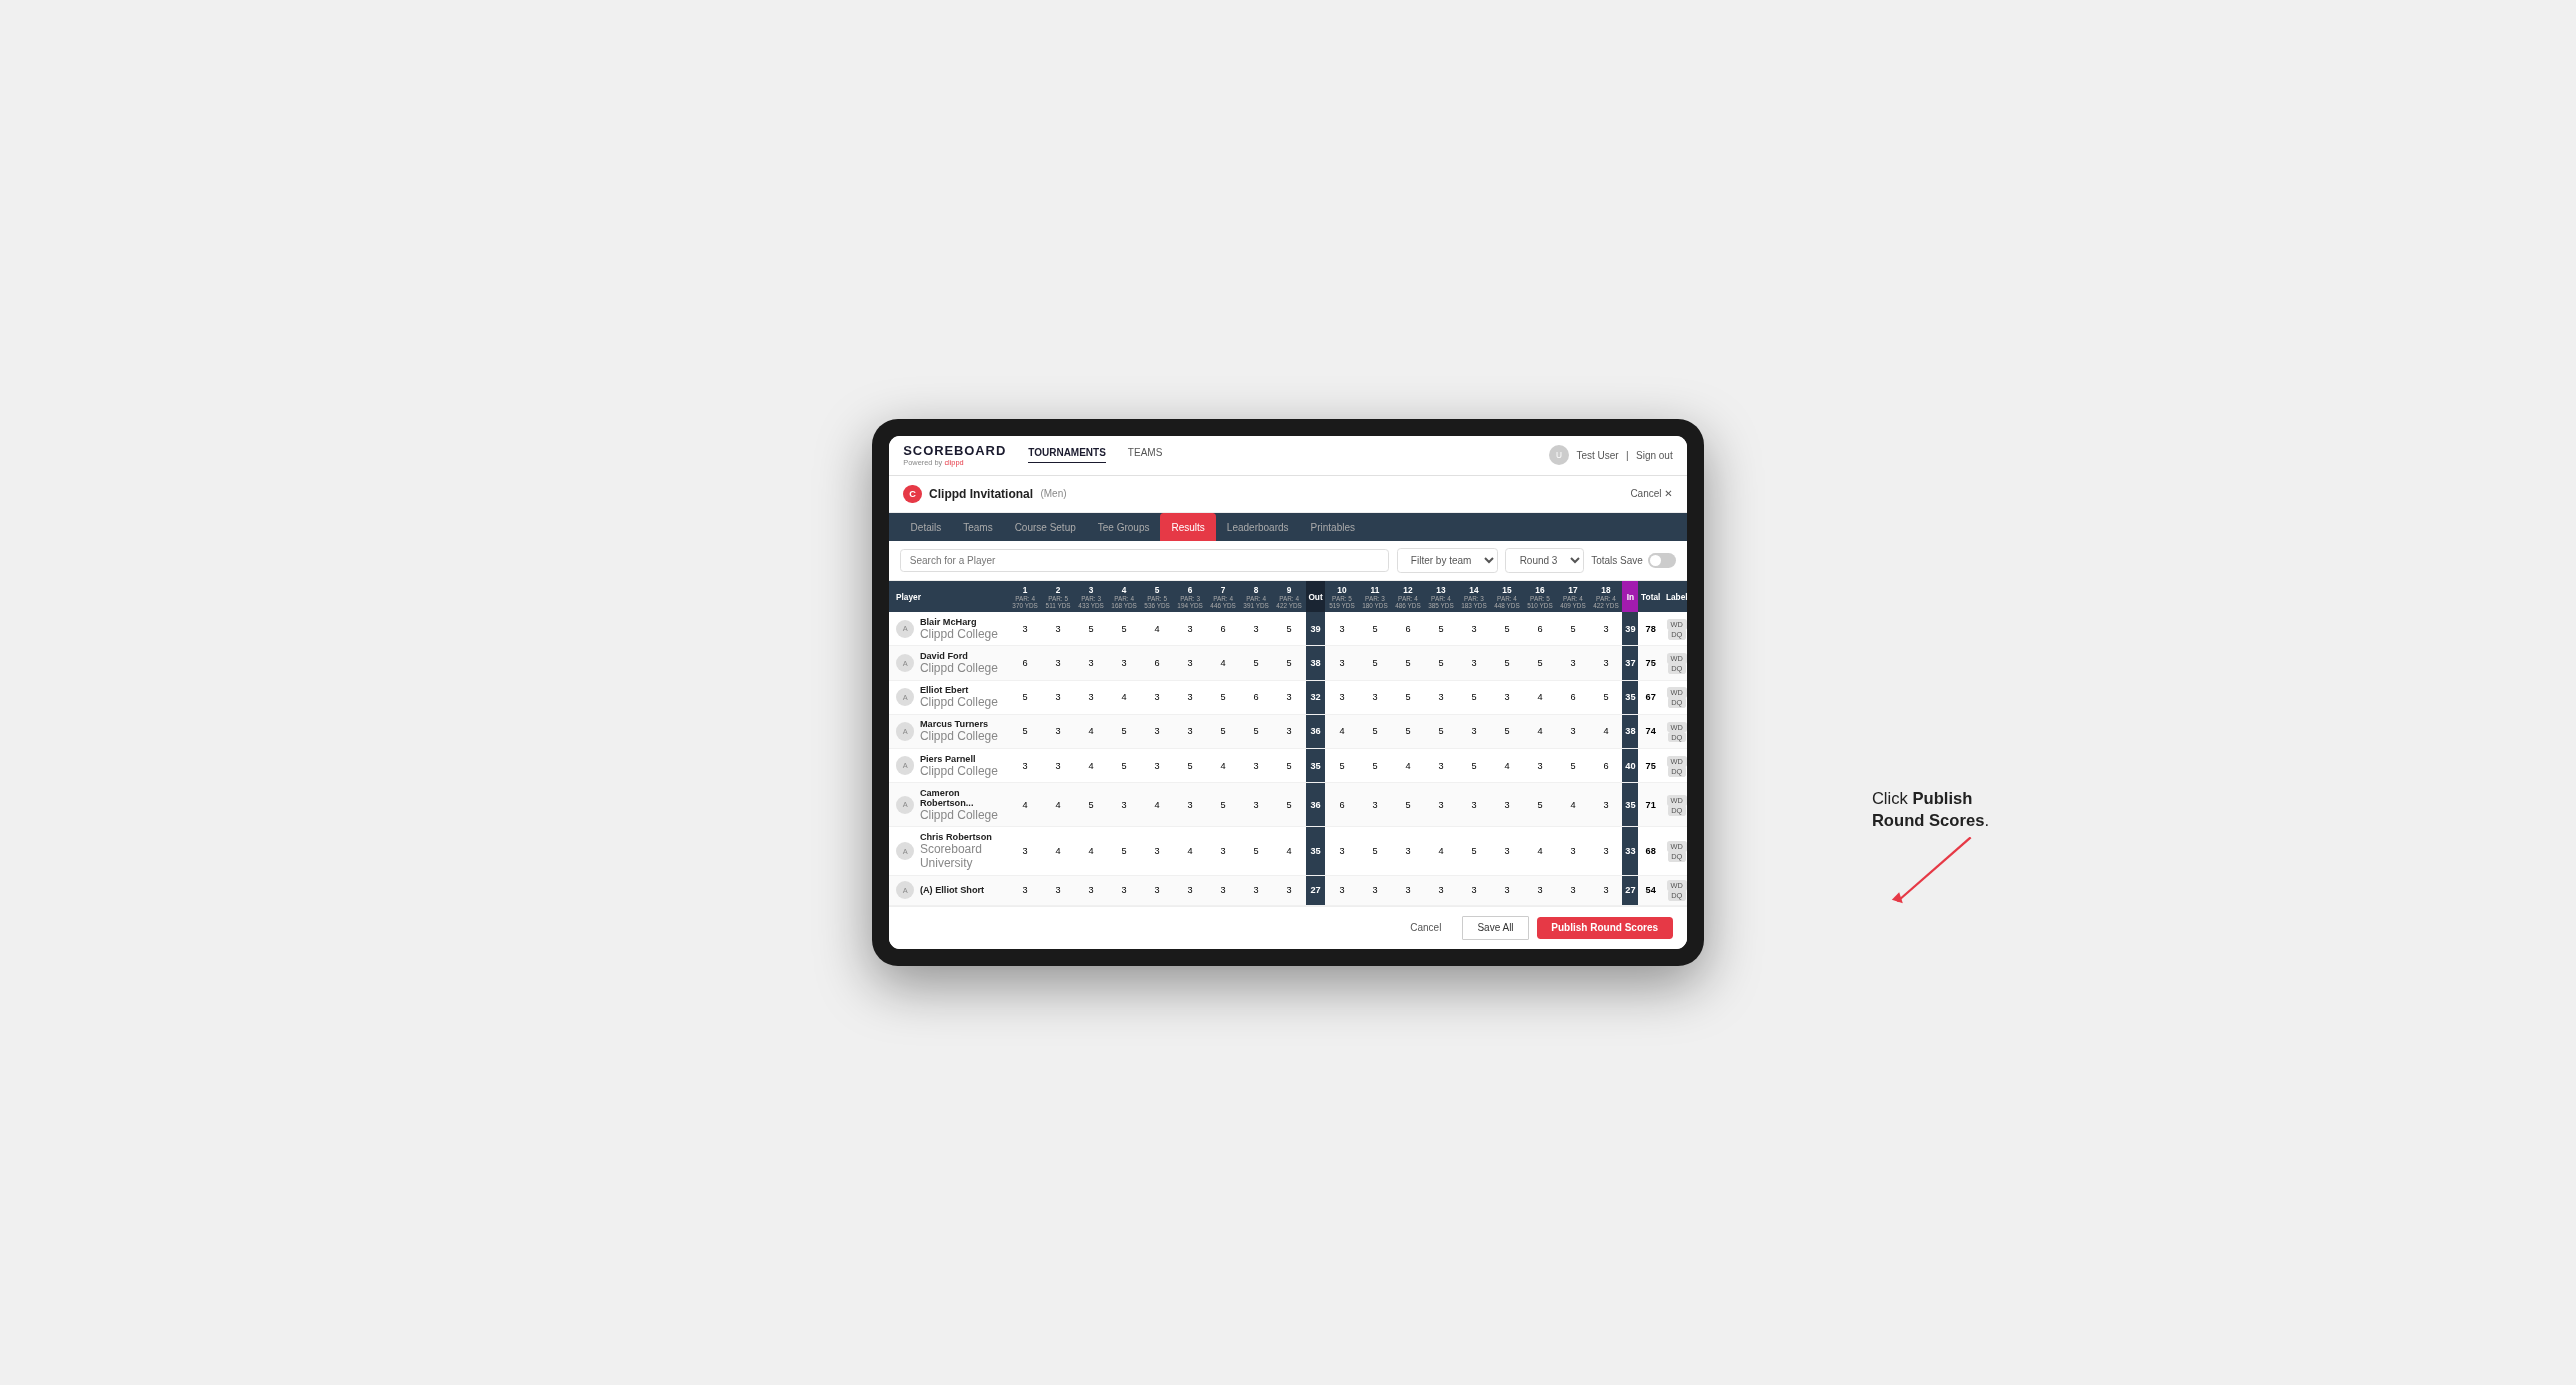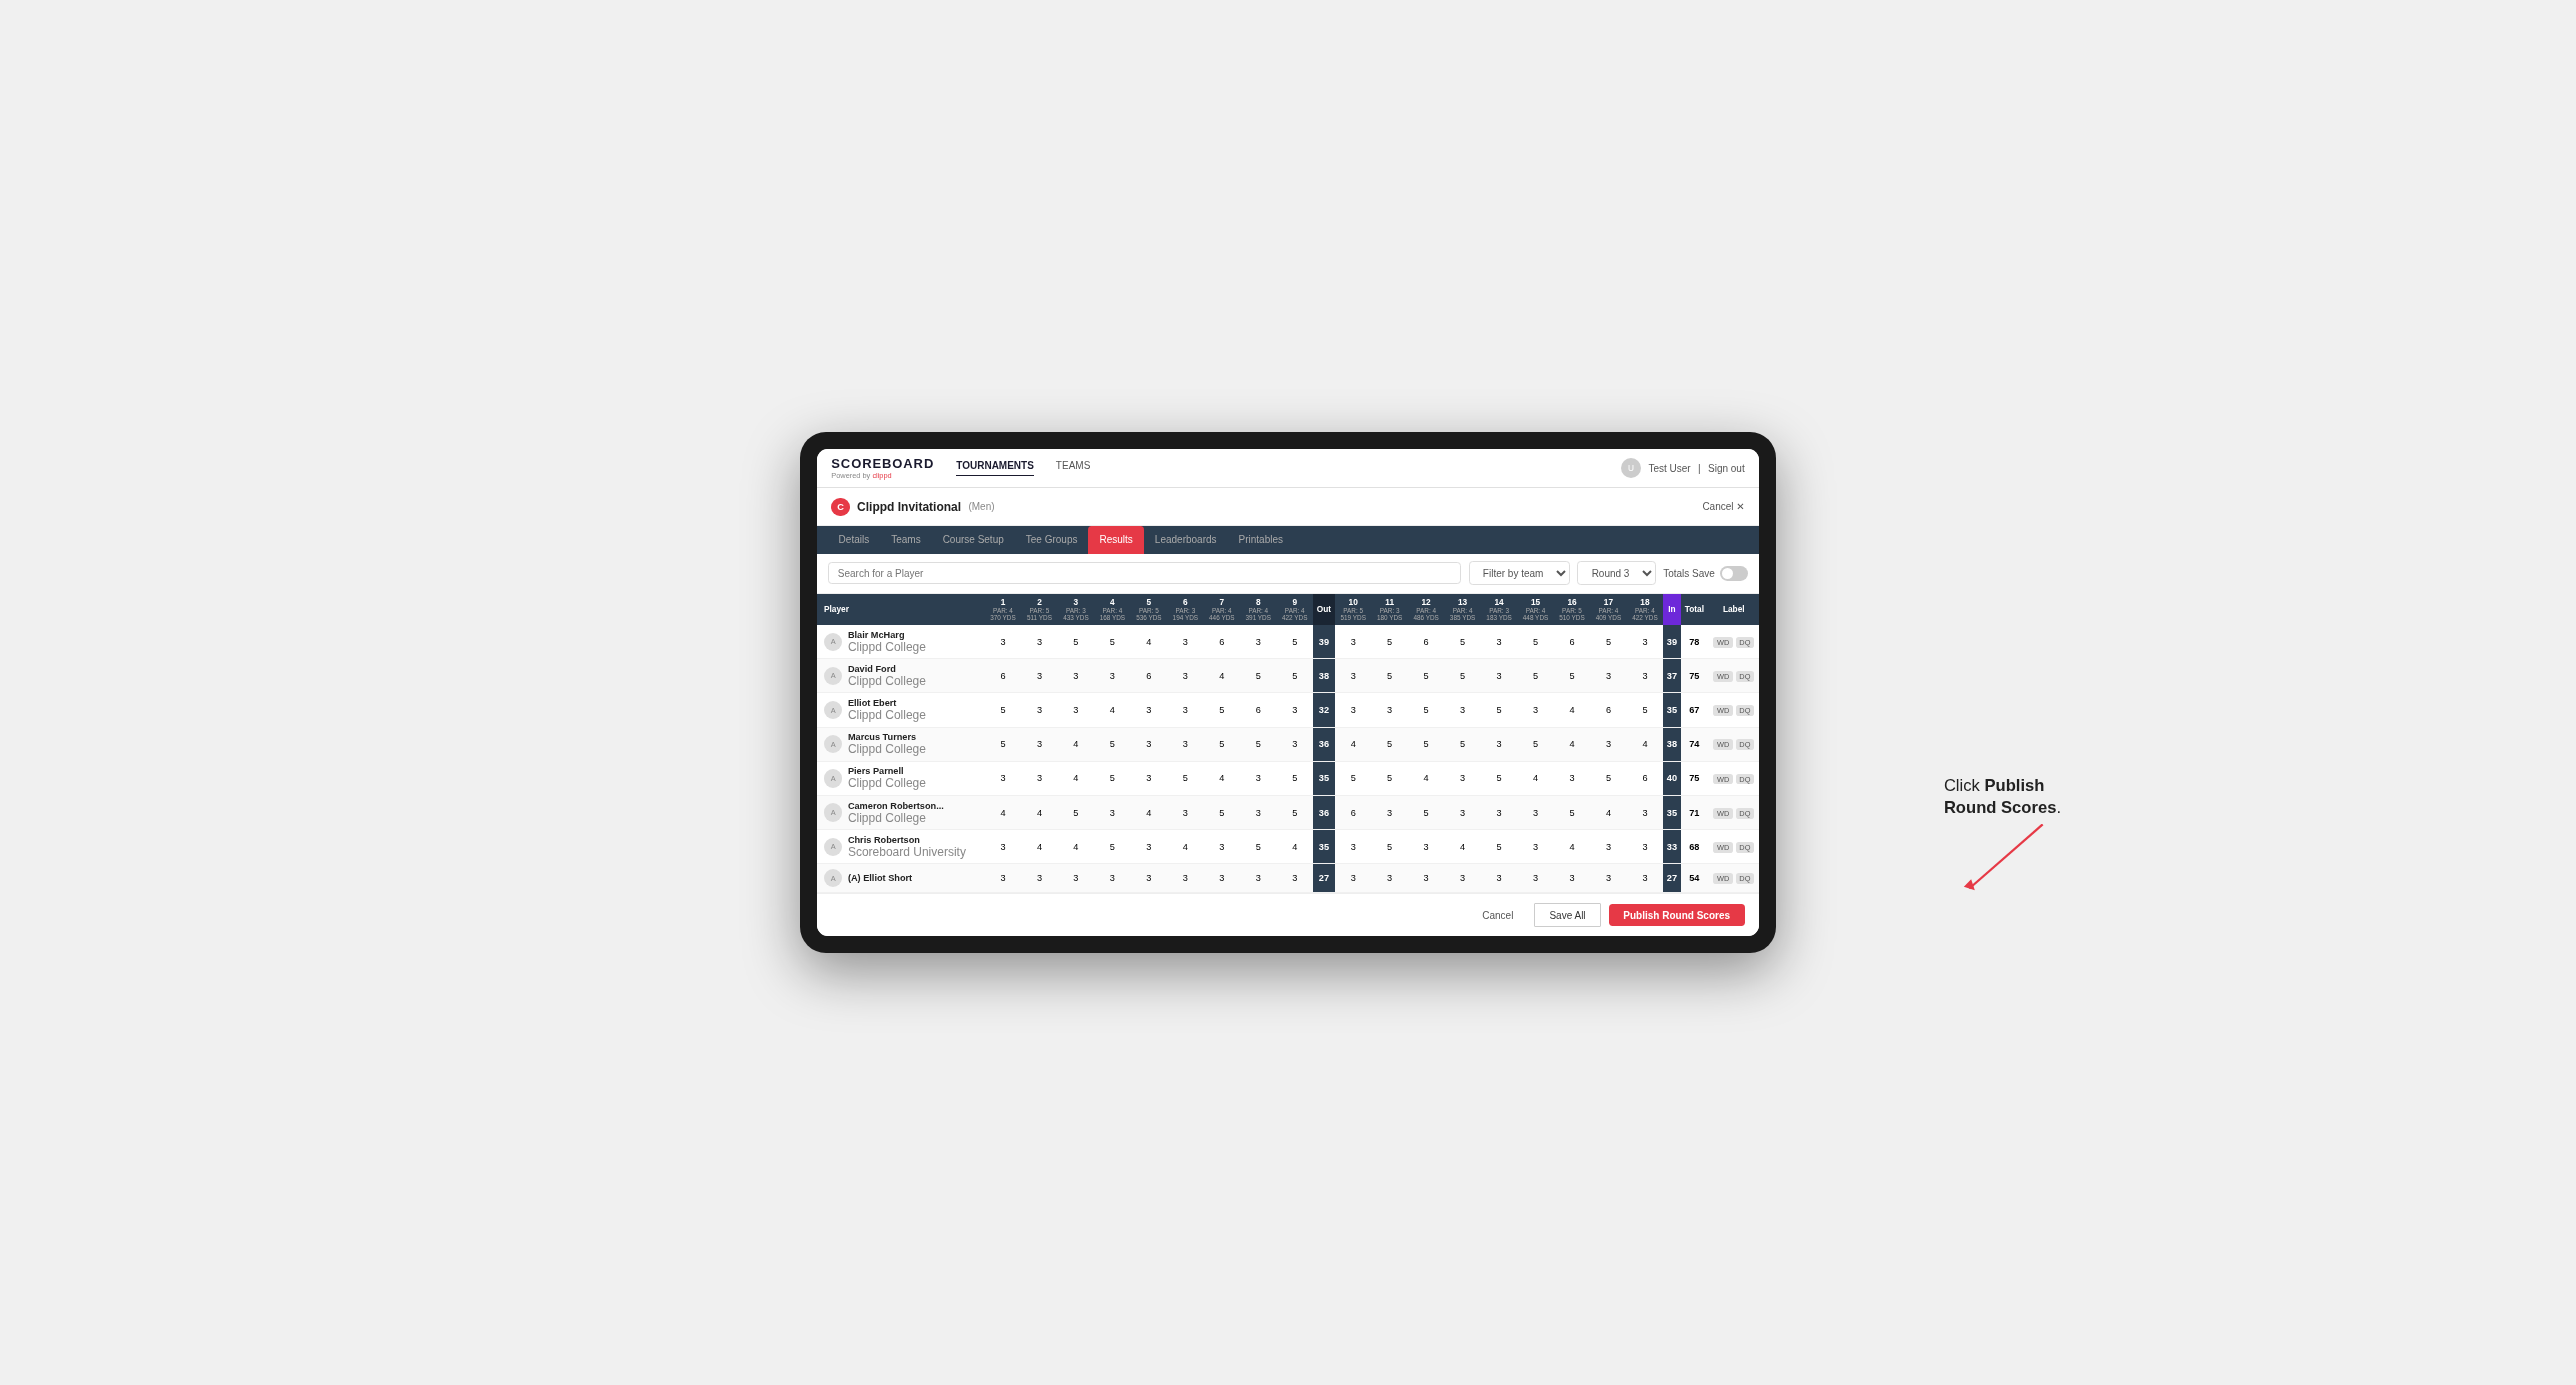--- a/index.html
+++ b/index.html
@@ -7,21 +7,21 @@
       background: #f0f0f0;
       font-family: -apple-system, BlinkMacSystemFont, 'Segoe UI', sans-serif;
       display: flex;
       align-items: center;
       justify-content: center;
       min-height: 100vh;
       padding: 18.4px;
     }
     .scene {
       position: relative;
-      width: 976px;
+      width: 832px;
     }
     .tablet-frame {
       background: #1a1a1a;
       border-radius: 26px;
       padding: 16.6px;
       box-shadow: 0 18.4px 55px rgba(0,0,0,0.4);
     }
     .tablet-screen {
       background: #fff;
       border-radius: 11px;
@@ -463,21 +463,21 @@
               <th class="hole-col">
                 <span>17</span>
                 <span class="par-info">PAR: 4</span>
                 <span class="par-info">409 YDS</span>
               </th>
               <th class="hole-col">
                 <span>18</span>
                 <span class="par-info">PAR: 4</span>
                 <span class="par-info">422 YDS</span>
               </th>
-              <th style="background:#6d28d9;">In</th>
+              <th style="background:#a21caf;">In</th>
               <th>Total</th>
               <th>Label</th>
             </tr>
           </thead>
           <tbody id="score-tbody">
           <tr>
                 <td class="player-cell">
     <div class="player-info">
       <div class="player-avatar">A</div>
       <div>

